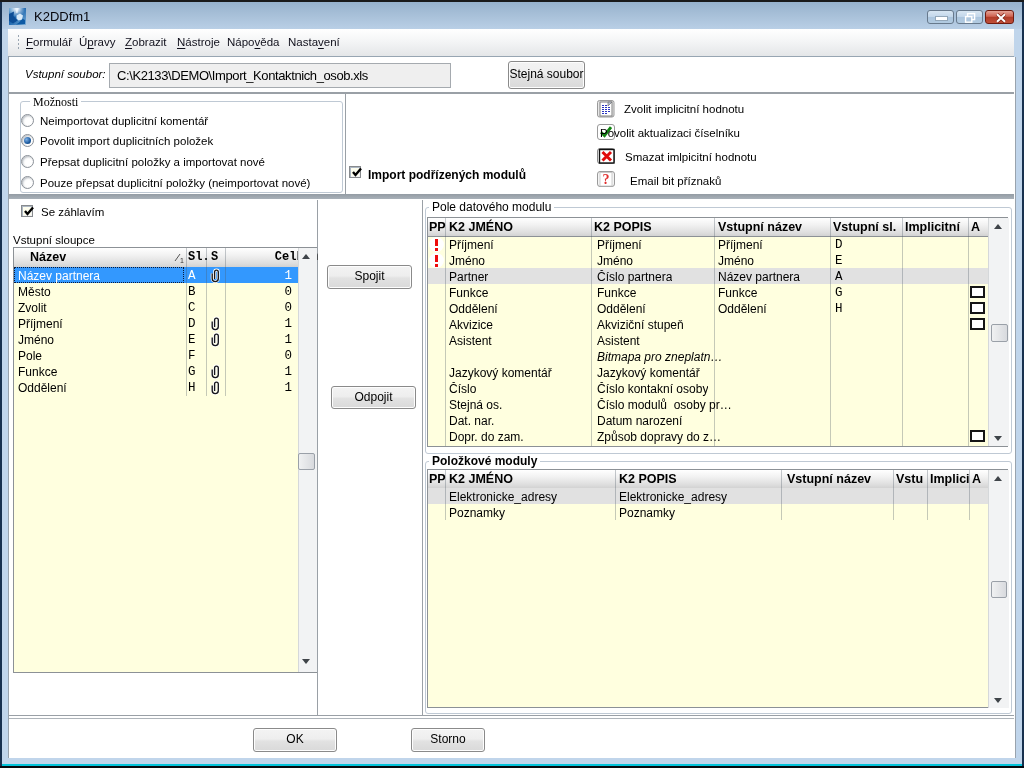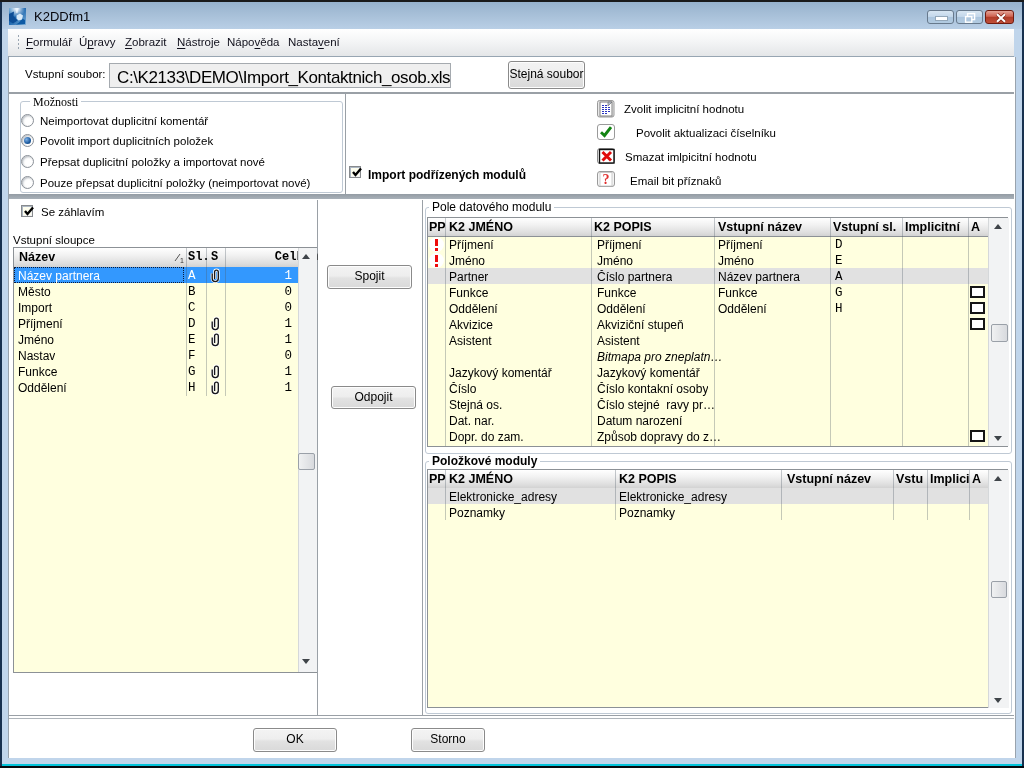--- a/index.html
+++ b/index.html
@@ -105,23 +105,23 @@
 <div class="abs" style="left:17px;top:34px;width:3px;height:16px;background-image:radial-gradient(circle 1px,#9aa6b2 55%,transparent 60%);background-size:3px 4px;"></div>
 <div class="mitem" style="left:26px;"><u>F</u>ormulář</div>
 <div class="mitem" style="left:79px;">Ú<u>p</u>ravy</div>
 <div class="mitem" style="left:125px;"><u>Z</u>obrazit</div>
 <div class="mitem" style="left:177px;"><u>N</u>ástroje</div>
 <div class="mitem" style="left:227px;">Nápo<u>v</u>ěda</div>
 <div class="mitem" style="left:288px;">Nasta<u>v</u>ení</div>
 
 <div id="client" class="abs"></div>
 
-<div class="lbl" style="left:25px;top:68px;">Vstupní soubor:</div>
+<div class="lbl" style="left:25px;top:68px;font-style:italic;">Vstupní soubor:</div>
 <div class="tbox" style="left:109px;top:63px;width:340px;height:23px;"></div>
-<div class="lbl" style="left:117px;top:68px;font-size:17px;letter-spacing:-0.4px;">C:\K2133\DEMO\Import_Kontaktnich_osob.xls</div>
+<div class="lbl" style="left:117px;top:68px;font-size:13px;letter-spacing:-0.4px;">C:\K2133\DEMO\Import_Kontaktnich_osob.xls</div>
 <div class="btn" style="left:508px;top:61px;width:75px;height:26px;line-height:25px;">Stejná soubor</div>
 
 <div class="abs hline" style="left:9px;top:92px;width:1005px;height:2px;"></div>
 
 <div class="fs" style="left:20px;top:101px;width:321px;height:90px;"></div>
 <div class="fslbl" style="left:30px;top:95px;font-family:Liberation Serif, serif;">Možnosti</div>
 <div class="abs vline" style="left:345px;top:94px;height:102px;"></div>
 
 <div class="radio" style="left:21px;top:114px;"></div>
 <div class="lbl" style="left:40px;top:115px;">Neimportovat duplicitní komentář</div>
@@ -152,21 +152,21 @@
   <path d="M5 11.5 h8" stroke-dasharray="2 1"></path>
   <path d="M5 13.5 h5" stroke-dasharray="2 1"></path>
  </g>
 </svg></div>
 <div class="lbl" style="left:624px;top:103px;">Zvolit implicitní hodnotu</div>
 <div class="abs" id="ic2" style="left:597px;top:124px;">
 <svg width="18" height="17" viewBox="0 0 18 17">
  <rect x="0.5" y="0.5" width="17" height="15" rx="2.5" fill="#fff" stroke="#9a9a9a"></rect>
  <path d="M4 8.2 L7.5 11.5 L14 3.2" fill="none" stroke="#128412" stroke-width="2.9"></path>
 </svg></div>
-<div class="lbl" style="left:636px;top:127px;">Povolit aktualizaci číselníku</div>
+<div class="lbl" style="left:600px;top:127px;">Povolit aktualizaci číselníku</div>
 <div class="abs" id="ic3" style="left:597px;top:148px;">
 <svg width="19" height="17" viewBox="0 0 19 17">
  <rect x="0.5" y="0.5" width="17" height="15" rx="2.5" fill="#fff" stroke="#8a8a8a"></rect>
  <rect x="2.5" y="1.5" width="14.5" height="13.5" fill="#fff" stroke="#111" stroke-width="1.4"></rect>
  <path d="M5.5 4 L14 12.5 M14 4 L5.5 12.5" fill="none" stroke="#e00a0a" stroke-width="3"></path>
 </svg></div>
 <div class="lbl" style="left:625px;top:151px;">Smazat imlpicitní hodnotu</div>
 <div class="abs" id="ic4" style="left:597px;top:171px;">
 <svg width="18" height="17" viewBox="0 0 18 17">
  <rect x="0.5" y="0.5" width="17" height="15" rx="2.5" fill="#f4f4f4" stroke="#9a9a9a"></rect>
@@ -183,21 +183,21 @@
 <div class="cb" style="left:21px;top:205px;">
 <svg width="14" height="13" viewBox="0 0 14 13" style="position:absolute;left:0;top:-1px;">
       <path d="M3 6 L5.5 9 L11 2.5" stroke="#000" stroke-width="2.4" fill="none"></path>
     </svg>
   </div>
 <div class="lbl" style="left:41px;top:206px;">Se záhlavím</div>
 <div class="lbl" style="left:13px;top:234px;">Vstupní sloupce</div>
 
 <div class="abs" style="left:13px;top:247px;width:304px;height:426px;border:1px solid #8c9196;box-sizing:border-box;background:#ffffdf;"></div>
 <div class="thead" style="left:14px;top:248px;width:284px;height:19px;"></div>
-<div class="th" style="left:19px;top:250px;">Název</div>
+<div class="th" style="left:30px;top:250px;">Název</div>
 <div class="abs" style="left:173px;top:252px;width:12px;height:12px;">
   <svg width="12" height="12" viewBox="0 0 12 12">
       <path d="M2 9 L7 2" stroke="#555" stroke-width="1"></path>
       <text x="7" y="11" font-size="7" fill="#333">1</text>
     </svg>
 </div>
 <div class="th" style="left:188px;top:250px;font-family:'Liberation Mono',monospace;font-size:12px;">Sl.</div>
 <div class="th" style="left:211px;top:250px;font-family:'Liberation Mono',monospace;font-size:12px;">S</div>
 <div class="th" style="right:706px;top:250px;font-family:'Liberation Mono',monospace;font-size:12px;">Celkem</div>
 
@@ -209,38 +209,38 @@
 <div class="cell" style="left:18px;top:269px;color:#fff;">Název partnera</div>
 <div class="cell mono" style="left:188px;top:269px;color:#fff;">A</div>
 <div class="abs" style="left:210px;top:268px;"><svg width="10" height="15" viewBox="0 0 10 15">
       <path d="M4.6 11 L4.6 3.9 A1.85 1.85 0 0 1 8.3 3.9 L8.3 10.6 A3.05 3.05 0 0 1 2.2 10.6 L2.2 5.6" fill="none" stroke="#ffffff" stroke-width="2.9"></path>
       <path d="M4.6 11 L4.6 3.9 A1.85 1.85 0 0 1 8.3 3.9 L8.3 10.6 A3.05 3.05 0 0 1 2.2 10.6 L2.2 5.6" fill="none" stroke="#17171a" stroke-width="1.35"></path>
     </svg></div>
 <div class="cell mono" style="left:227px;top:269px;width:65px;text-align:right;color:#fff;">1</div>
 <div class="cell" style="left:18px;top:285px;">Město</div>
 <div class="cell mono" style="left:188px;top:285px;">B</div>
 <div class="cell mono" style="left:227px;top:285px;width:65px;text-align:right;">0</div>
-<div class="cell" style="left:18px;top:301px;">Import</div>
+<div class="cell" style="left:18px;top:301px;">Zvolit</div>
 <div class="cell mono" style="left:188px;top:301px;">C</div>
 <div class="cell mono" style="left:227px;top:301px;width:65px;text-align:right;">0</div>
 <div class="cell" style="left:18px;top:317px;">Příjmení</div>
 <div class="cell mono" style="left:188px;top:317px;">D</div>
 <div class="abs" style="left:210px;top:316px;"><svg width="10" height="15" viewBox="0 0 10 15">
       <path d="M4.6 11 L4.6 3.9 A1.85 1.85 0 0 1 8.3 3.9 L8.3 10.6 A3.05 3.05 0 0 1 2.2 10.6 L2.2 5.6" fill="none" stroke="#ffffff" stroke-width="2.9"></path>
       <path d="M4.6 11 L4.6 3.9 A1.85 1.85 0 0 1 8.3 3.9 L8.3 10.6 A3.05 3.05 0 0 1 2.2 10.6 L2.2 5.6" fill="none" stroke="#17171a" stroke-width="1.35"></path>
     </svg></div>
 <div class="cell mono" style="left:227px;top:317px;width:65px;text-align:right;">1</div>
 <div class="cell" style="left:18px;top:333px;">Jméno</div>
 <div class="cell mono" style="left:188px;top:333px;">E</div>
 <div class="abs" style="left:210px;top:332px;"><svg width="10" height="15" viewBox="0 0 10 15">
       <path d="M4.6 11 L4.6 3.9 A1.85 1.85 0 0 1 8.3 3.9 L8.3 10.6 A3.05 3.05 0 0 1 2.2 10.6 L2.2 5.6" fill="none" stroke="#ffffff" stroke-width="2.9"></path>
       <path d="M4.6 11 L4.6 3.9 A1.85 1.85 0 0 1 8.3 3.9 L8.3 10.6 A3.05 3.05 0 0 1 2.2 10.6 L2.2 5.6" fill="none" stroke="#17171a" stroke-width="1.35"></path>
     </svg></div>
 <div class="cell mono" style="left:227px;top:333px;width:65px;text-align:right;">1</div>
-<div class="cell" style="left:18px;top:349px;">Nastav</div>
+<div class="cell" style="left:18px;top:349px;">Pole</div>
 <div class="cell mono" style="left:188px;top:349px;">F</div>
 <div class="cell mono" style="left:227px;top:349px;width:65px;text-align:right;">0</div>
 <div class="cell" style="left:18px;top:365px;">Funkce</div>
 <div class="cell mono" style="left:188px;top:365px;">G</div>
 <div class="abs" style="left:210px;top:364px;"><svg width="10" height="15" viewBox="0 0 10 15">
       <path d="M4.6 11 L4.6 3.9 A1.85 1.85 0 0 1 8.3 3.9 L8.3 10.6 A3.05 3.05 0 0 1 2.2 10.6 L2.2 5.6" fill="none" stroke="#ffffff" stroke-width="2.9"></path>
       <path d="M4.6 11 L4.6 3.9 A1.85 1.85 0 0 1 8.3 3.9 L8.3 10.6 A3.05 3.05 0 0 1 2.2 10.6 L2.2 5.6" fill="none" stroke="#17171a" stroke-width="1.35"></path>
     </svg></div>
 <div class="cell mono" style="left:227px;top:365px;width:65px;text-align:right;">1</div>
 <div class="cell" style="left:18px;top:381px;">Oddělení</div>
@@ -311,21 +311,21 @@
 <div class="cbt" style="left:970px;top:318px;"></div>
 <div class="cell" style="left:449px;top:334px;">Asistent</div>
 <div class="cell" style="left:597px;top:334px;">Asistent</div>
 <div class="cell" style="left:449px;top:350px;"></div>
 <div class="cell" style="left:597px;top:350px;font-style:italic;">Bitmapa pro zneplatn…</div>
 <div class="cell" style="left:449px;top:366px;">Jazykový komentář</div>
 <div class="cell" style="left:597px;top:366px;">Jazykový komentář</div>
 <div class="cell" style="left:449px;top:382px;">Číslo</div>
 <div class="cell" style="left:597px;top:382px;">Číslo kontakní osoby</div>
 <div class="cell" style="left:449px;top:398px;">Stejná os.</div>
-<div class="cell" style="left:597px;top:398px;">Číslo stejné  ravy pr…</div>
+<div class="cell" style="left:597px;top:398px;">Číslo modulů  osoby pr…</div>
 <div class="cell" style="left:449px;top:414px;">Dat. nar.</div>
 <div class="cell" style="left:597px;top:414px;">Datum narození</div>
 <div class="cell" style="left:449px;top:430px;">Dopr. do zam.</div>
 <div class="cell" style="left:597px;top:430px;">Způsob dopravy do z…</div>
 <div class="cbt" style="left:970px;top:430px;"></div>
 
 <div class="sbtrack" style="left:988px;top:218px;width:20px;height:228px;"></div>
 <div class="arr arr-up" style="left:994px;top:224px;"></div>
 <div class="arr arr-dn" style="left:994px;top:436px;"></div>
 <div class="sbthumb" style="left:991px;top:324px;width:15px;height:16px;"></div>

